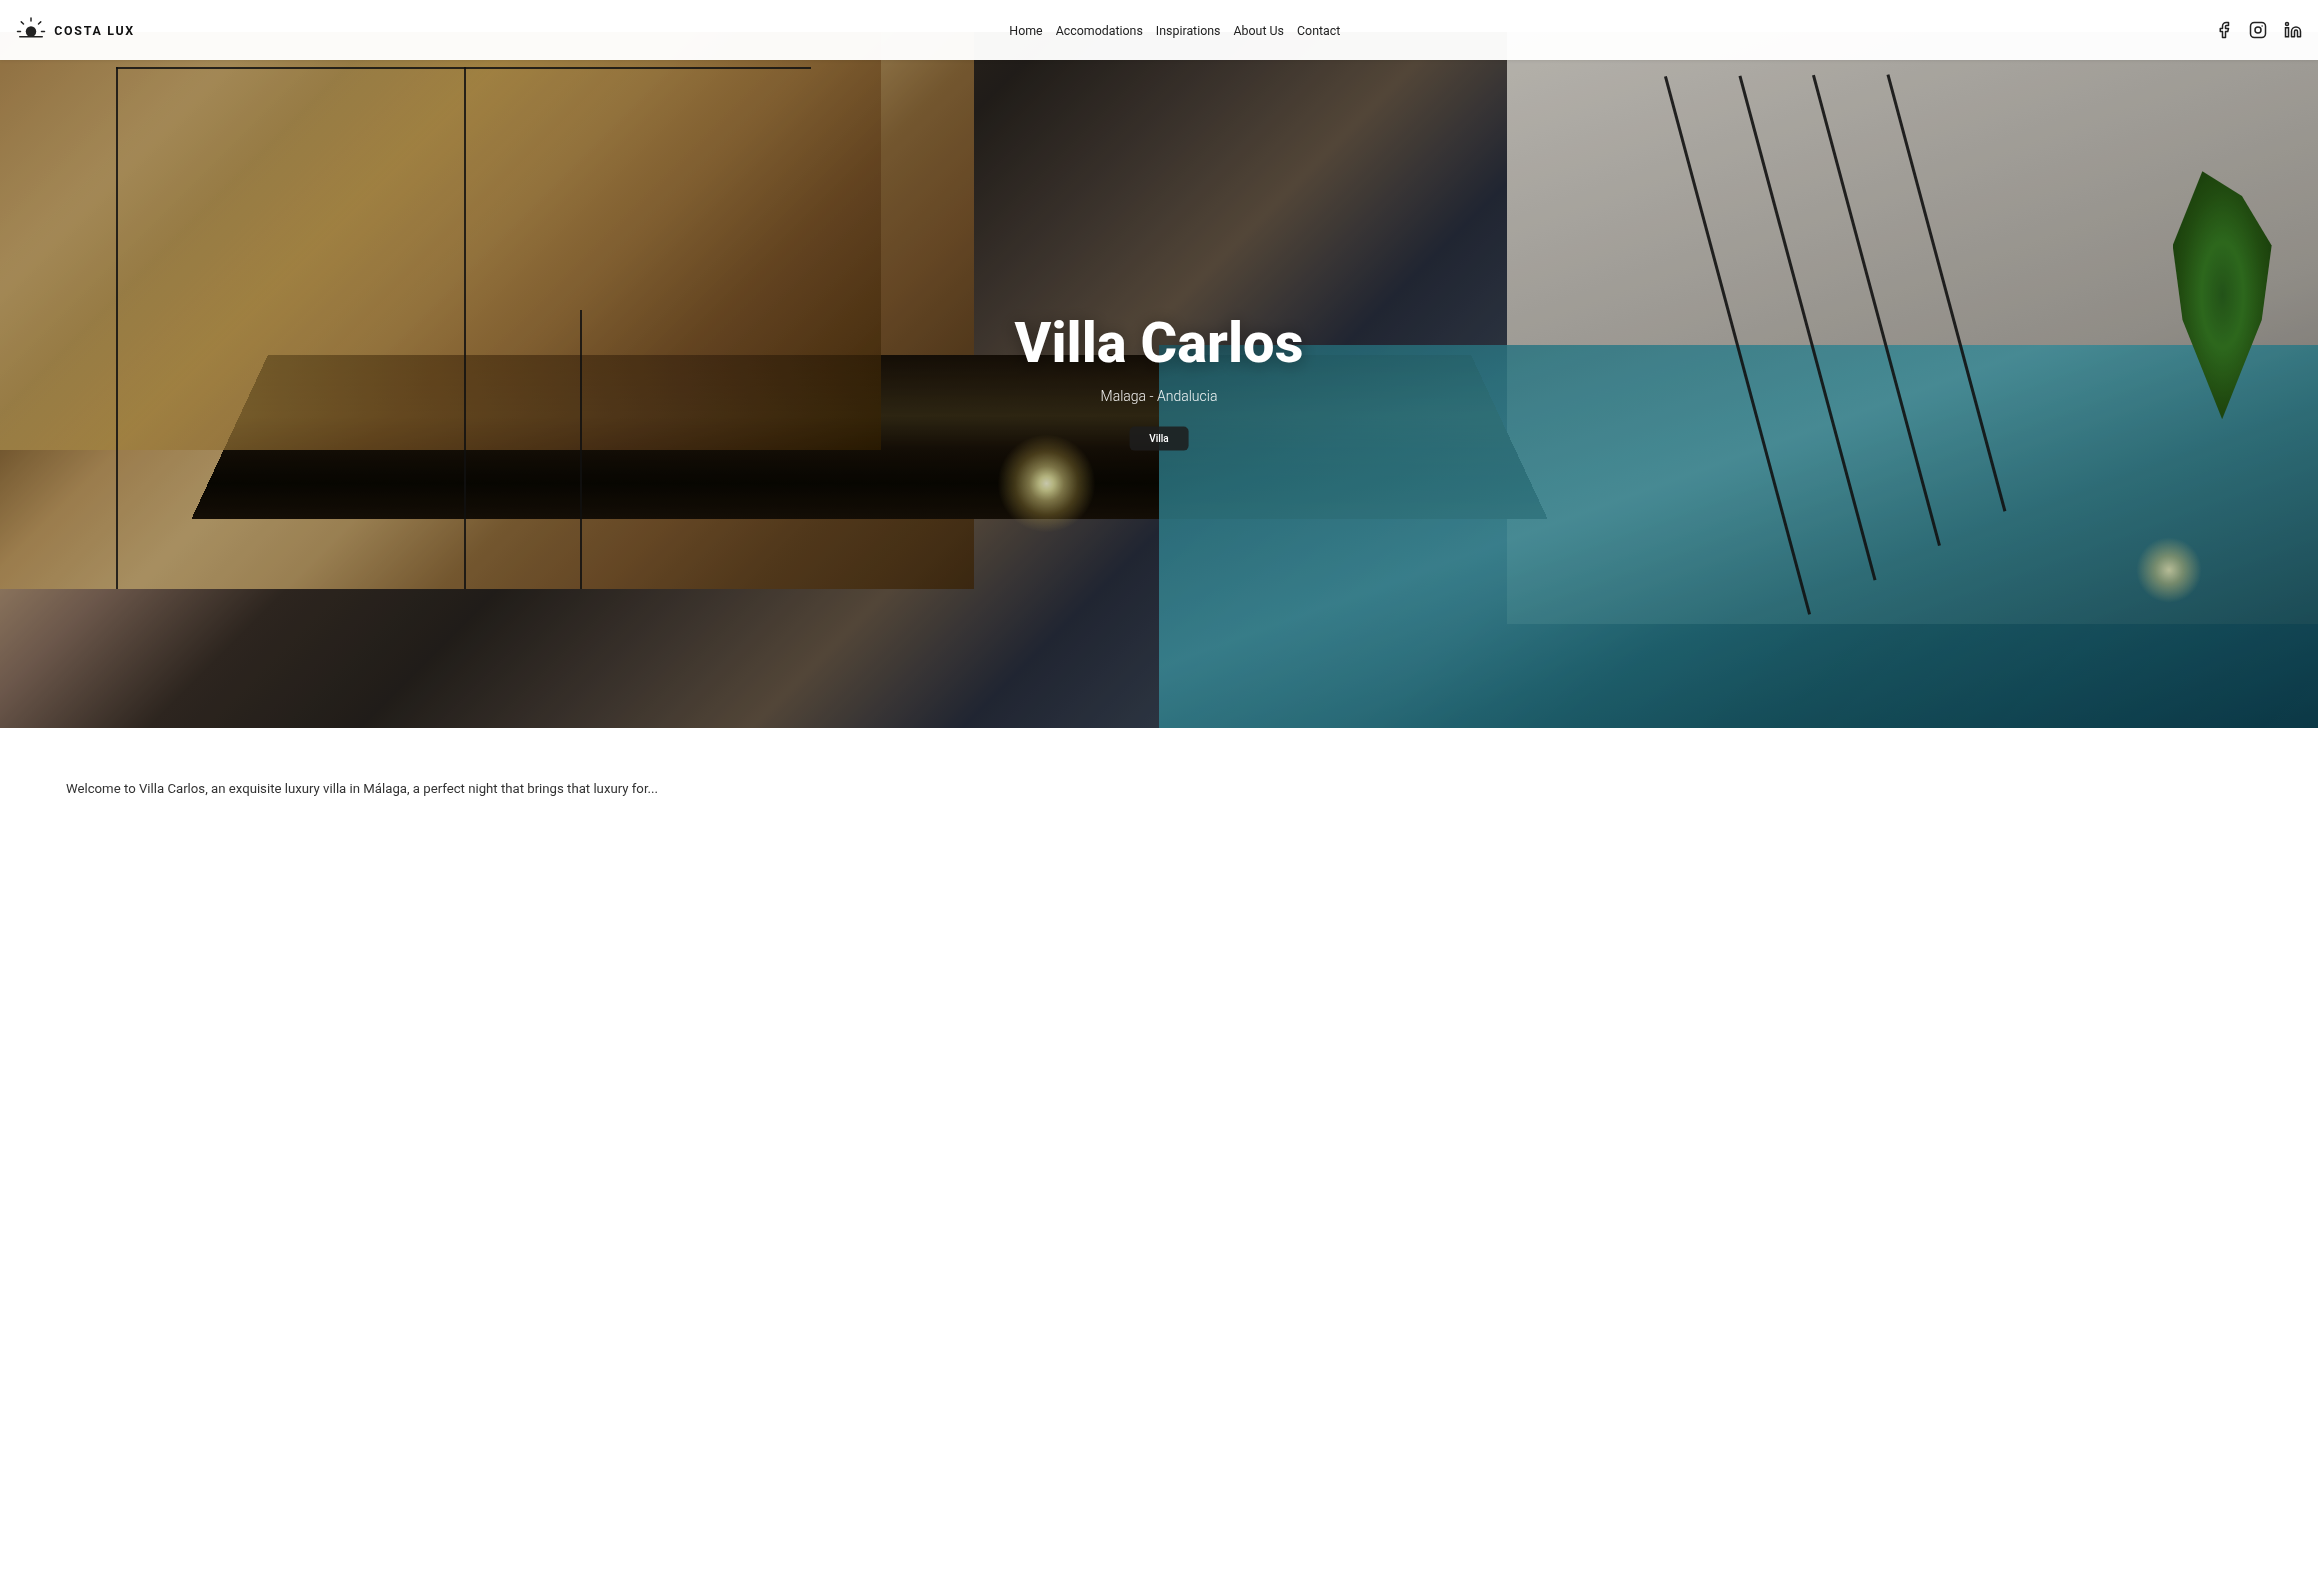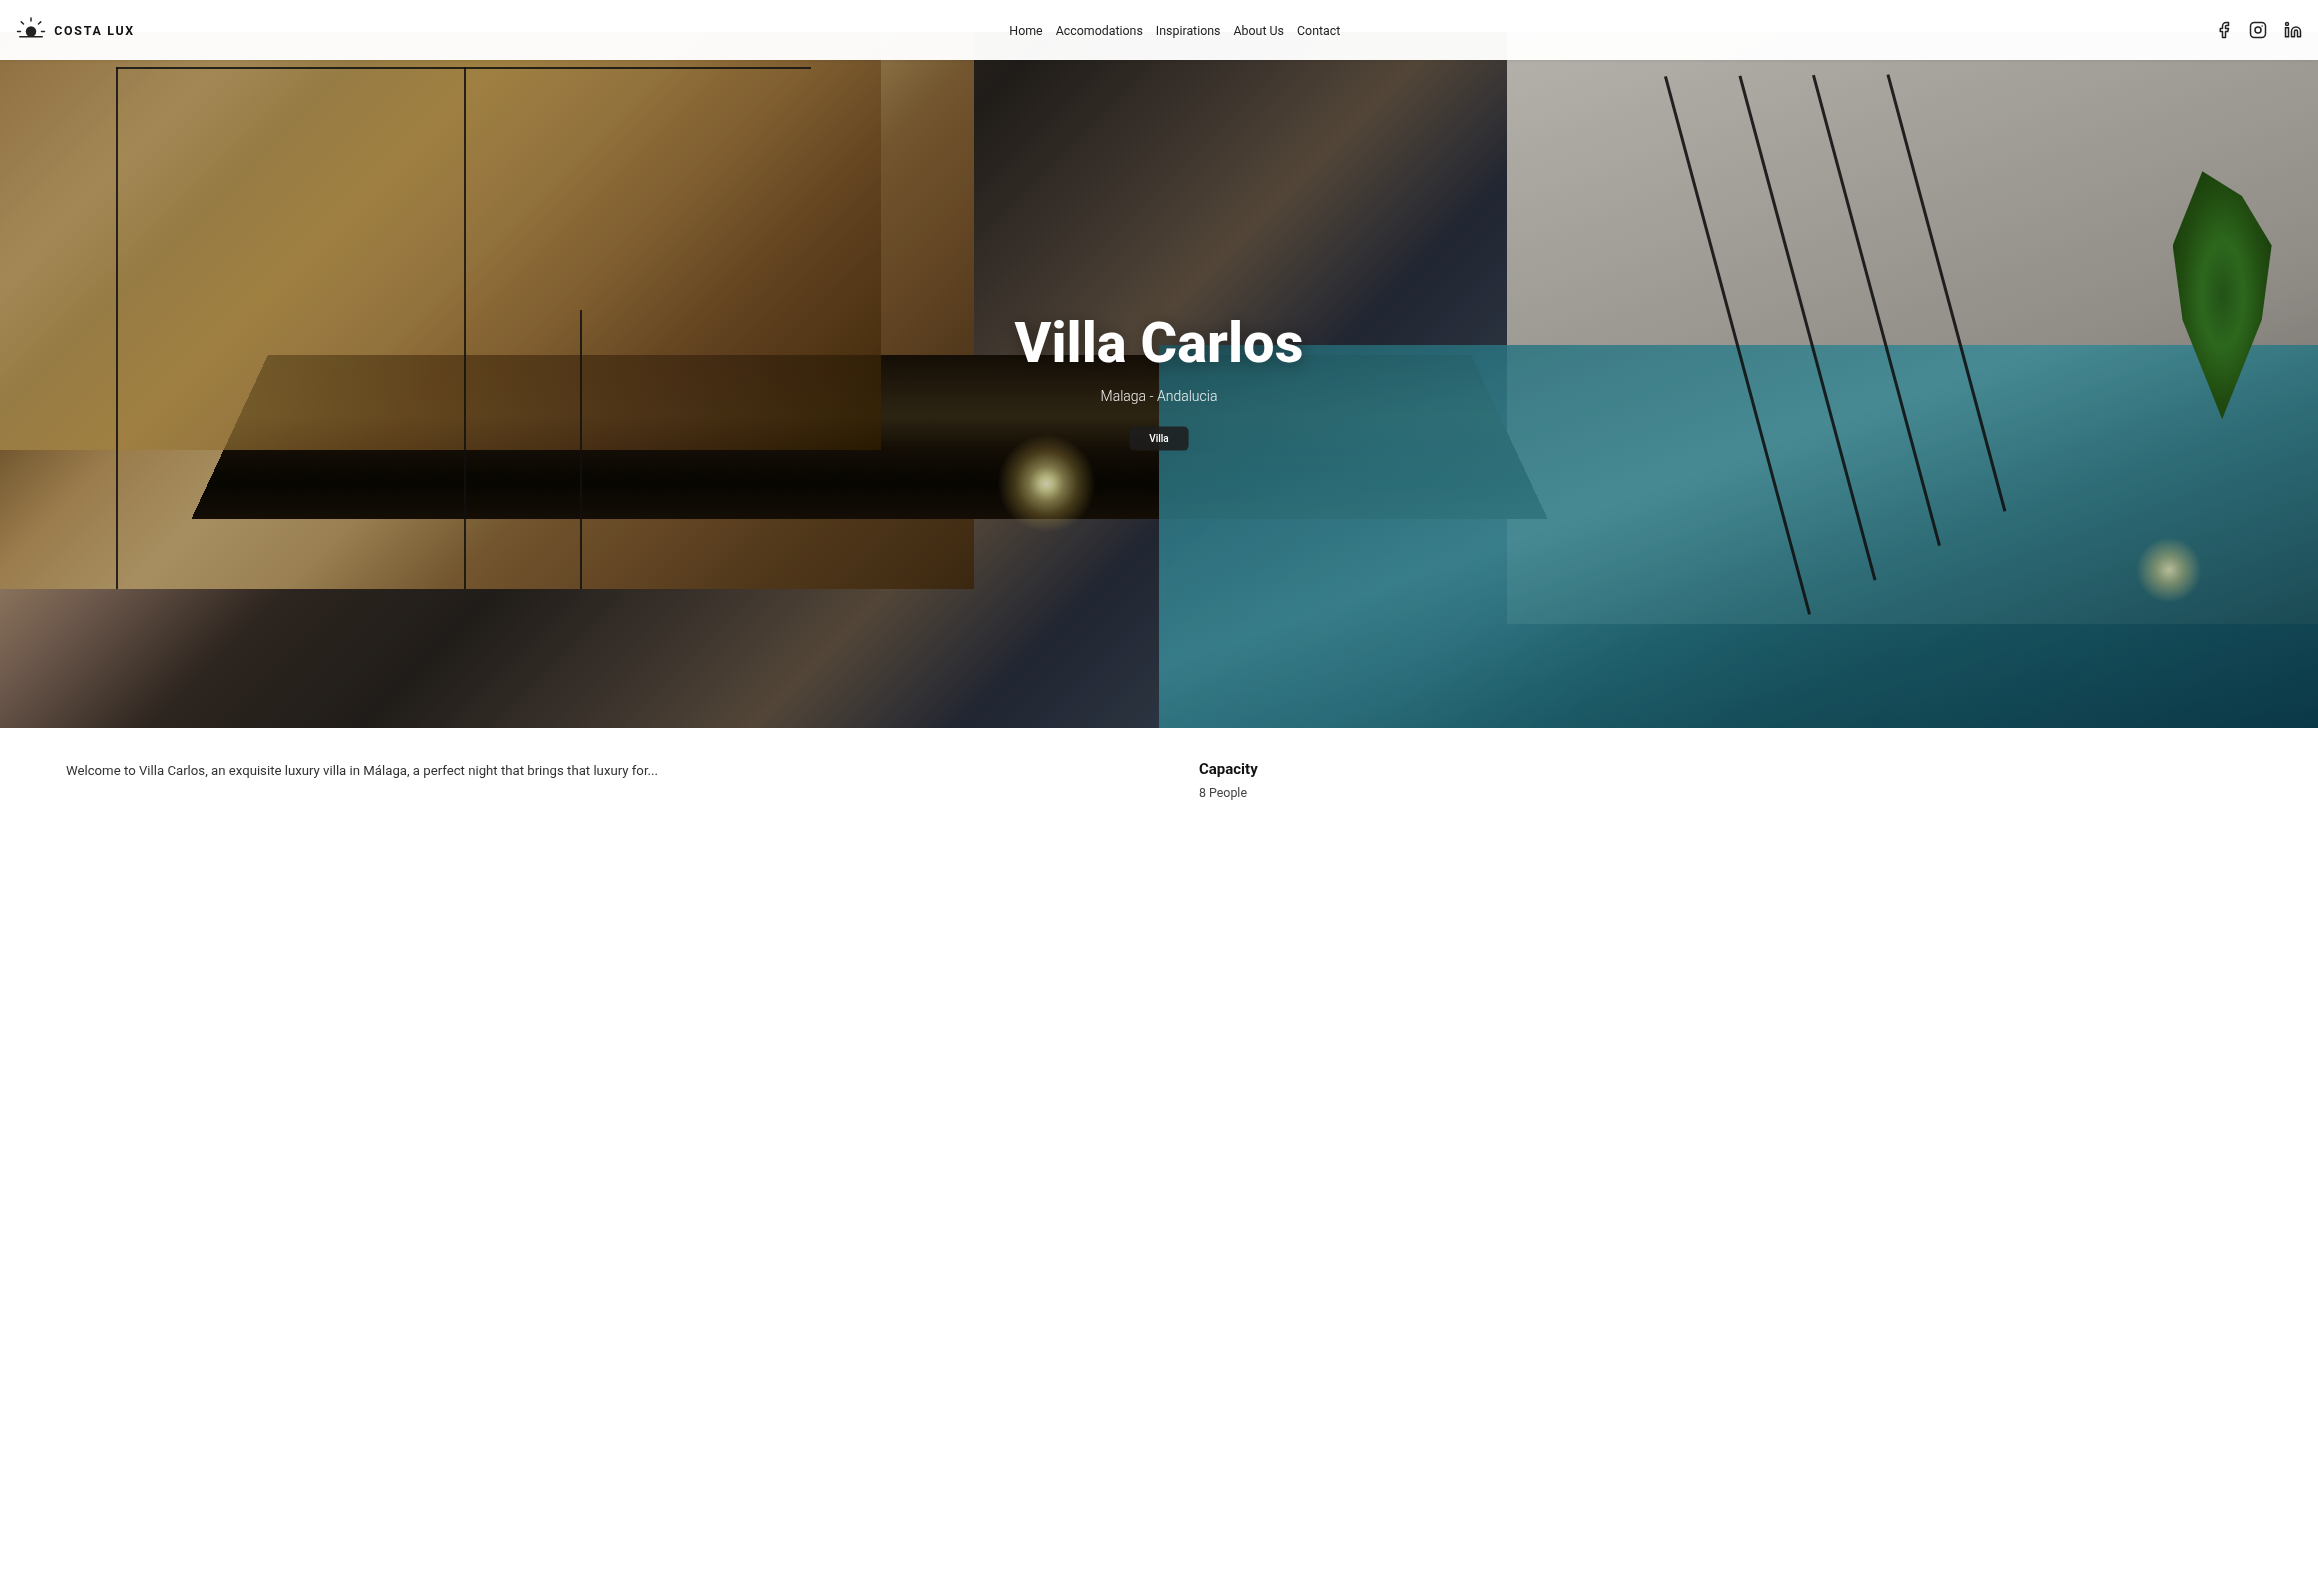--- a/index.html
+++ b/index.html
@@ -278,23 +278,23 @@
       background: rgba(30,30,30,0.88);
       color: #fff;
       font-size: 10px;
       padding: 6.6px 20px;
       border-radius: 5px;
       font-weight: 500;
     }
 
     
     .content-section {
-      padding: 32px 66px 33px;
+      padding: 50px 66px 33px;
       display: grid;
-      grid-template-columns: 1fr 1fr;
+      grid-template-columns: 1fr 1fr 1fr;
       gap: 80px;
     }
 
     .content-desc {
       grid-column: 1;
     }
 
     .content-desc p {
       font-size: 13.2px;
       line-height: 1.7;
@@ -406,18 +406,14 @@
     <h1 class="hero-title">Villa Carlos</h1>
     <p class="hero-subtitle">Malaga - Andalucia</p>
     <span class="hero-badge">Villa</span>
   </div>
 </section>
 
 <section class="content-section">
   <div class="content-desc">
     <p>Welcome to Villa Carlos, an exquisite luxury villa in Málaga, a perfect night that brings that luxury for...</p>
   </div>
-  <div class="content-capacity">
-    <div class="content-label">Capacity</div>
-    <div class="content-value">8 People</div>
-  </div>
 </section>
 
 
 </body></html>

